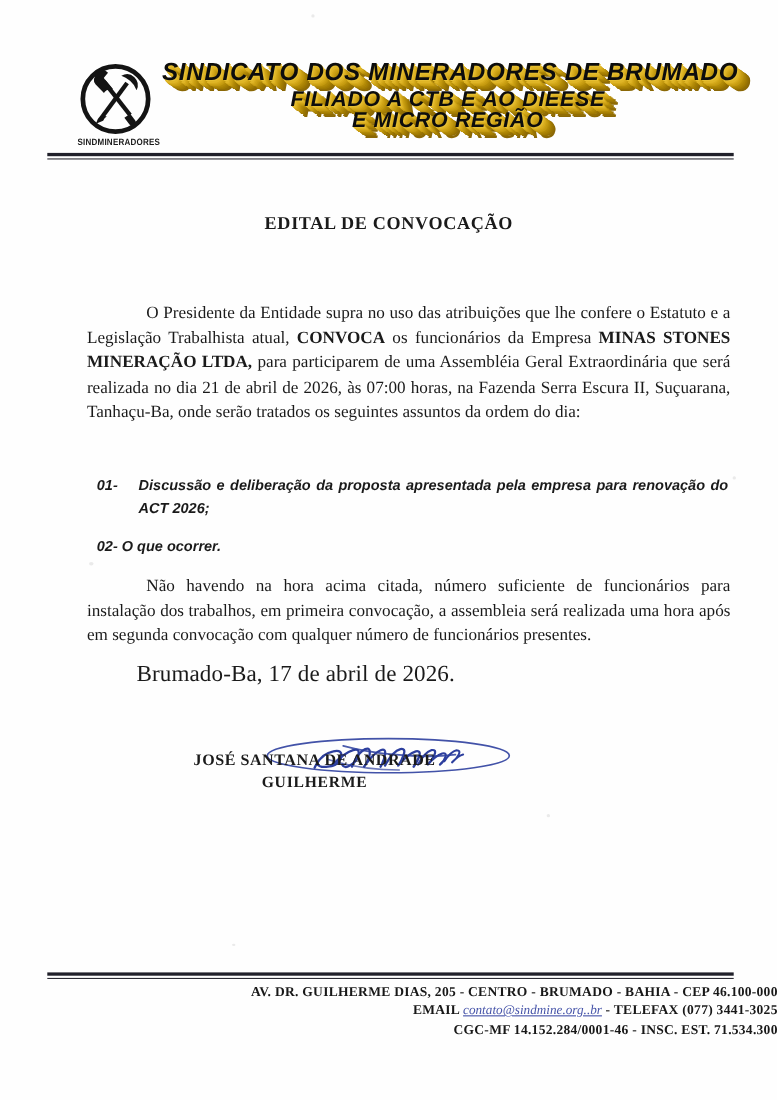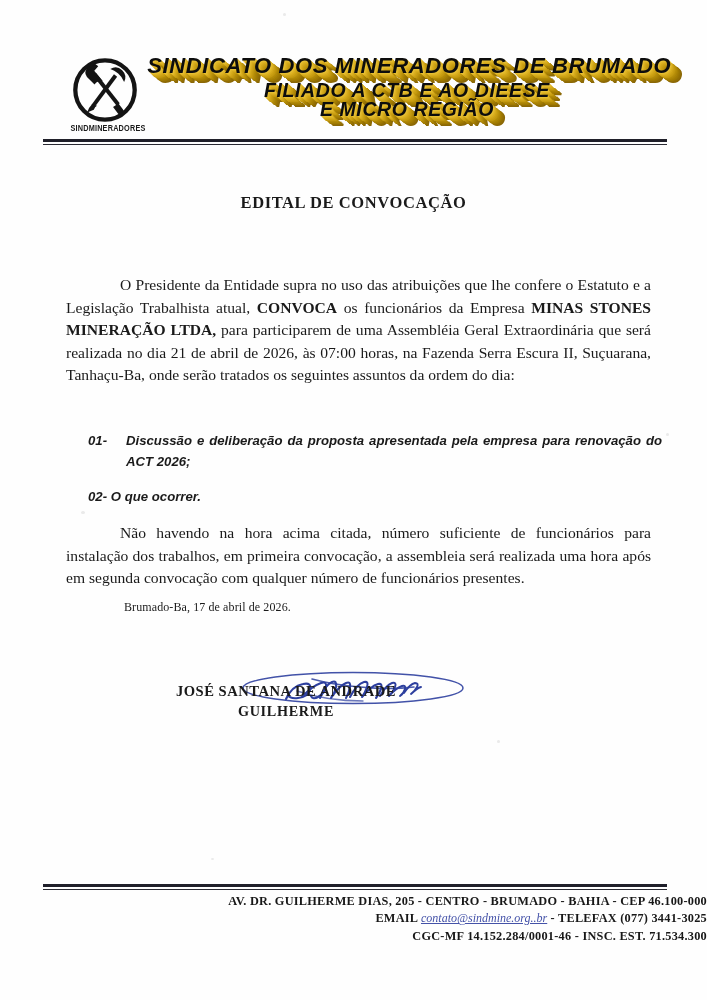--- a/index.html
+++ b/index.html
@@ -126,21 +126,21 @@
     font-weight: bold;
     font-size: 15.5px;
     letter-spacing: 0.2px;
     line-height: 1.3;
     margin-top: 1px;
   }
 
   
   .body-block {
     position: absolute;
-    left: 66px;
+    left: 79px;
     width: 585px;
   }
   .para {
     text-align: justify;
     font-size: 15.6px;
     line-height: 1.45;
     text-indent: 54px;
   }
   #para-main { top: 274px; }
   #para-second { top: 522px; }
@@ -168,21 +168,21 @@
   }
   #agenda-2 {
     top: 486px;
     left: 88px;
   }
 
   .datestamp {
     position: absolute;
     left: 124px;
     top: 600px;
-    font-size: 12px;
+    font-size: 21px;
     letter-spacing: 0.1px;
   }
 
   
   .signature-block {
     position: absolute;
     left: 0;
     top: 664px;
     width: 572px;
     text-align: center;

